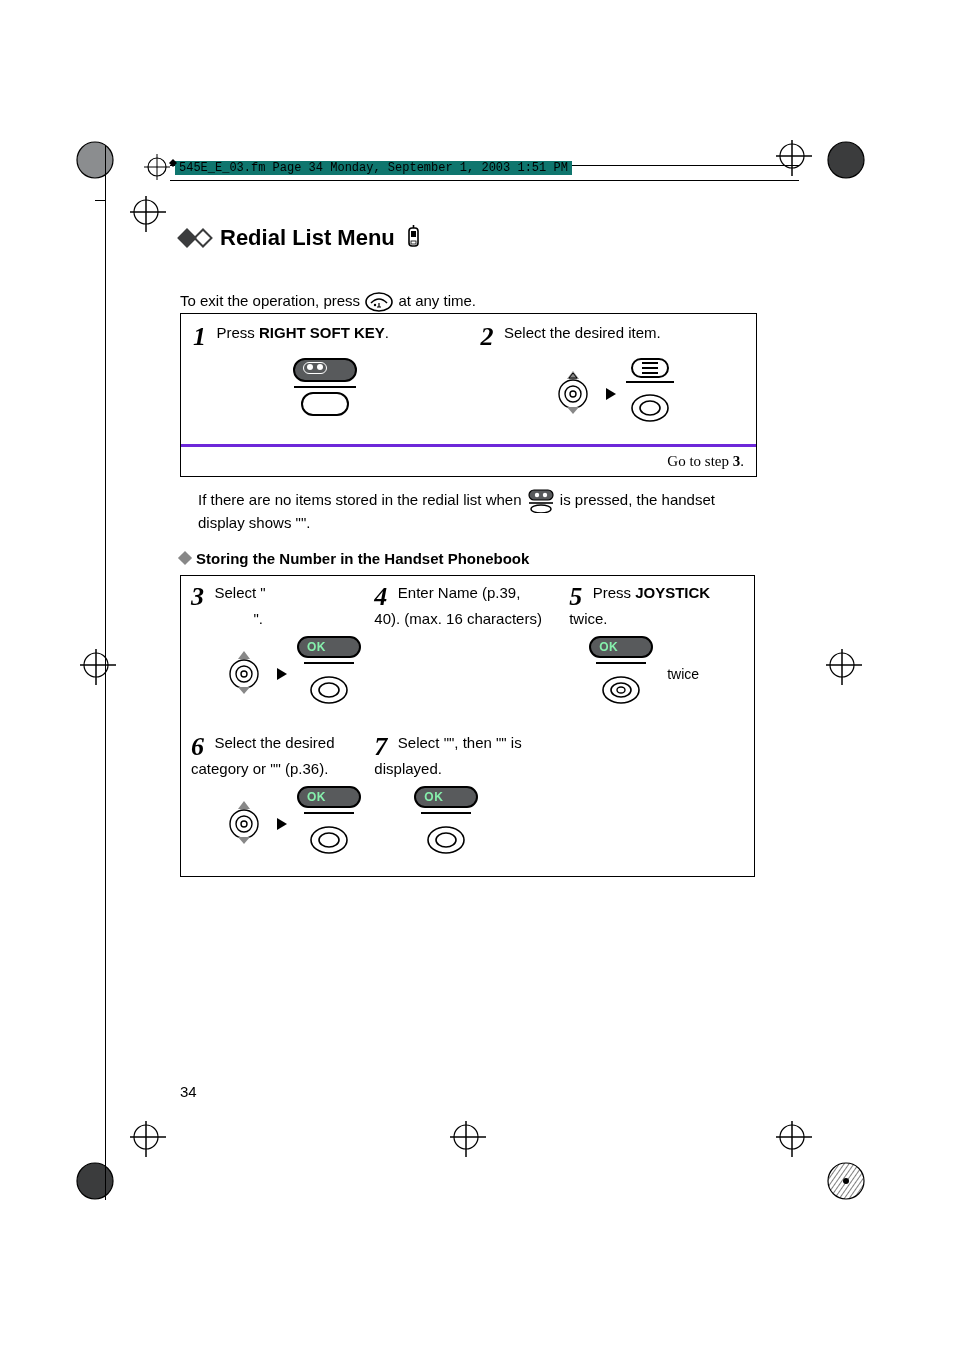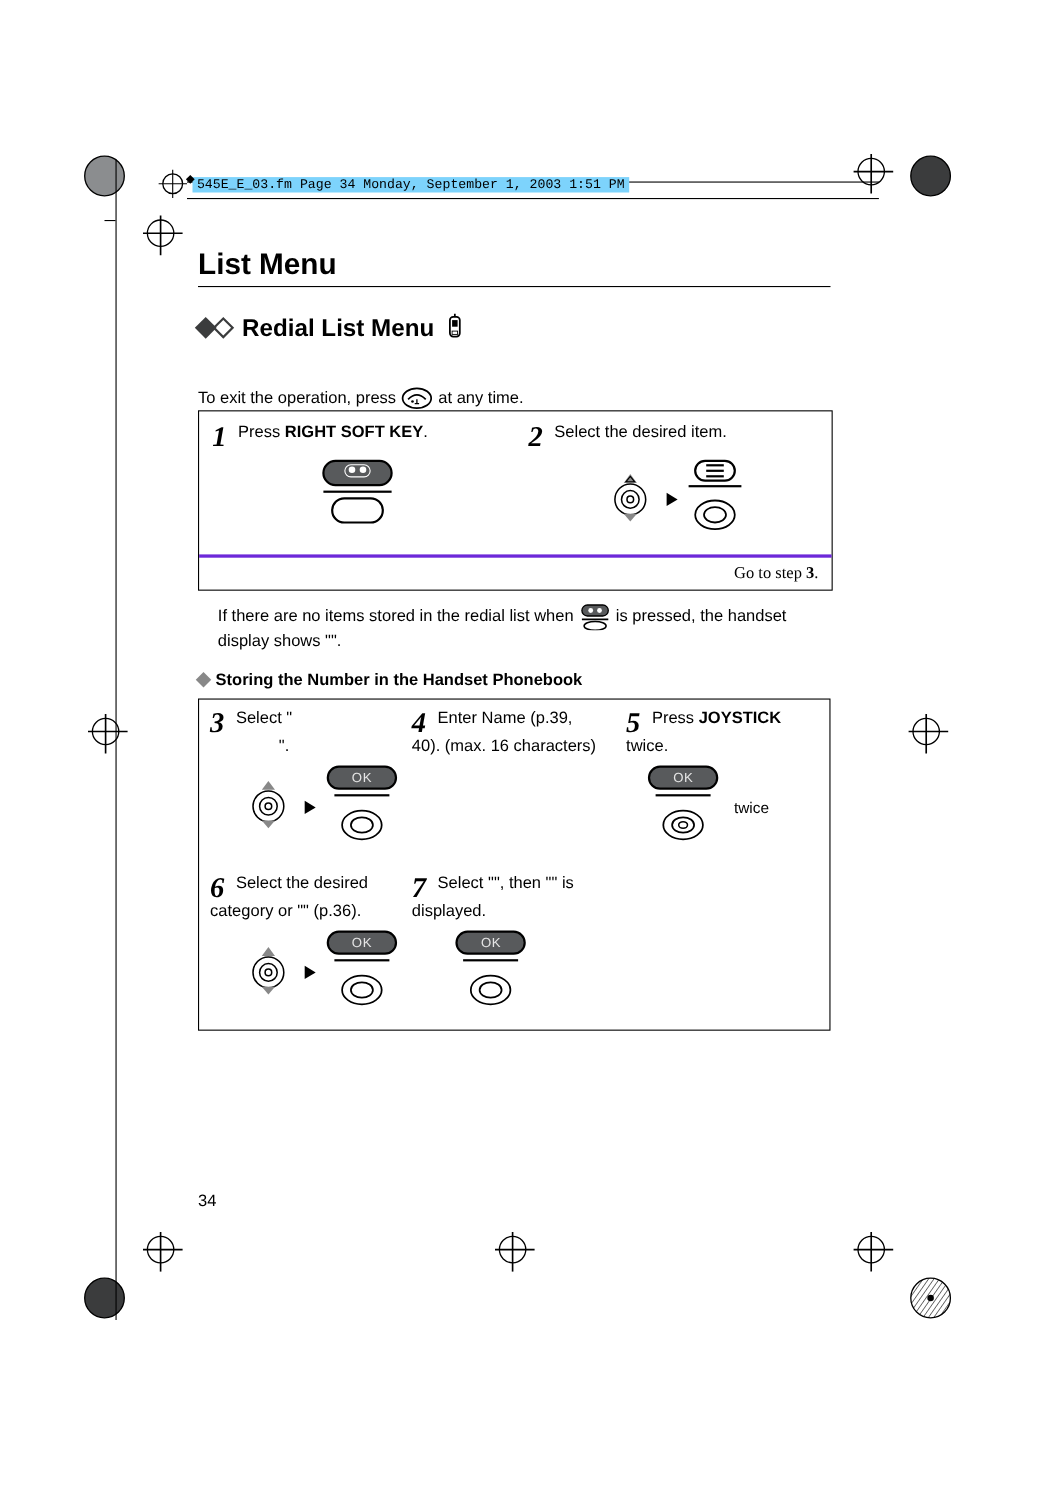--- a/index.html
+++ b/index.html
@@ -29,21 +29,21 @@
     left:170px;
     right:155px;
     border-top:1px solid #000;
   }
   .fm-text {
     position:absolute;
     top:161px;
     left:175px;
     font-family: "Courier New", monospace;
     font-size:12px;
-    background:#7dd3fc;
+    background:#0f766e;
     padding:0 4px;
   }
   .fm-line2 {
     position:absolute;
     top:179.5px;
     left:170px;
     right:155px;
     border-top:1px solid #000;
   }
 
@@ -95,21 +95,21 @@
   .follow-box { border:1px solid #000; margin-top:8px; }
   .follow-top { border-bottom:1px solid #000; padding:8px 12px; font-size:15px; }
   .follow-grid { display:grid; grid-template-columns: 32% 34% 34%; }
   .follow-cell { padding:8px 10px 14px 10px; }
   .follow-grid-row3 { display:grid; grid-template-columns: 32% 34% 34%; }
 
   .icon-row { display:flex; align-items:center; gap:10px; margin-top:4px; justify-content:center; padding:4px 14px 0 14px; }
   .icon-row-left { justify-content:flex-start; padding-left:30px; }
   .arrow-right { width:0; height:0; border-top:6px solid transparent; border-bottom:6px solid transparent; border-left:10px solid #000; }
 
-  .key-pill { display:inline-block; min-width:44px; padding:2px 8px; text-align:center; border:2px solid #000; border-radius:14px; background:#585a5c; color:#e5e5e5; font-weight:normal; font-size:12px; letter-spacing:0.5px; line-height:1.2; }
+  .key-pill { display:inline-block; min-width:44px; padding:2px 8px; border:2px solid #000; border-radius:14px; background:#585a5c; color:#86efac; font-weight:bold; font-size:12px; letter-spacing:0.5px; line-height:1.2; }
   .key-pill.pill-dark-icon { background:#585a5c; }
   .key-pill .two-dots { display:inline-block; width:22px; height:10px; border:1.5px solid #fff; border-radius:6px; position:relative; }
   .key-pill .two-dots::before, .key-pill .two-dots::after { content:""; position:absolute; top:1px; width:6px; height:6px; border-radius:50%; background:#fff; }
   .key-pill .two-dots::before { left:3px; }
   .key-pill .two-dots::after { right:3px; }
 
   .softkey-stack { display:inline-flex; flex-direction:column; align-items:center; gap:4px; position:relative; }
   .underline-bar { width:62px; height:2px; background:#000; }
   .oval-btn { width:44px; height:20px; border:2px solid #000; border-radius:14px; }
 
@@ -232,21 +232,20 @@
   <svg width="34" height="34">
     <circle cx="13" cy="13" r="9" class="reg-circle-outer"></circle>
     <line x1="13" y1="0" x2="13" y2="26" stroke="#000" stroke-width="1"></line>
     <line x1="0" y1="13" x2="26" y2="13" stroke="#000" stroke-width="1"></line>
     <polygon points="29,5 33,9 29,13 25,9" fill="#000"></polygon>
   </svg>
 </div>
 
 <div class="content">
 
-  <h1 class="section-title">List Menu</h1>
   <div class="rule"></div>
 
   <div class="sub-heading-row">
     <div class="diamonds">
       <div class="diamond-solid"></div>
       <div class="diamond-outline"></div>
     </div>
     <h2 class="sub-title">Redial List Menu</h2>
     <span class="small-inline-icon">
       <svg width="18" height="26" viewBox="0 0 18 26">

